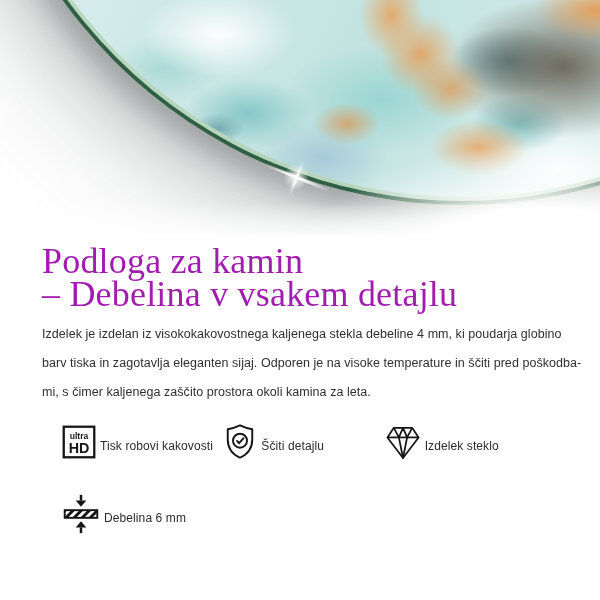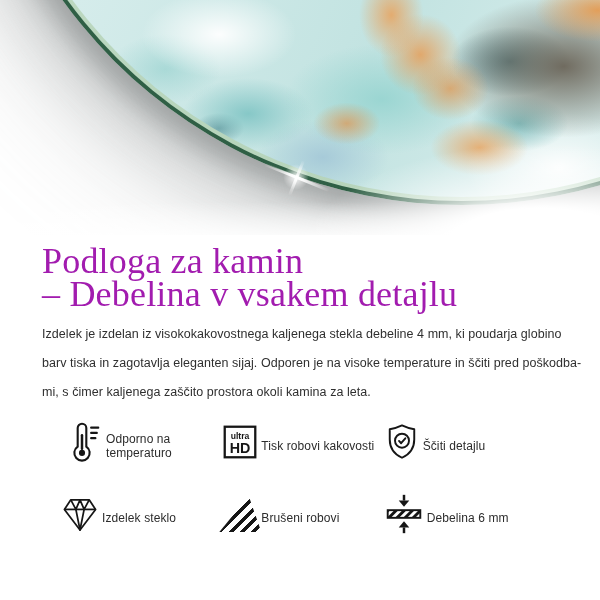--- a/index.html
+++ b/index.html
@@ -95,33 +95,20 @@
       <span>– Debelina v vsakem detajlu</span>
     </h1>
     <div class="desc">
       <div>Izdelek je izdelan iz visokokakovostnega kaljenega stekla debeline 4 mm, ki poudarja globino</div>
       <div>barv tiska in zagotavlja eleganten sijaj. Odporen je na visoke temperature in ščiti pred poškodba-</div>
       <div>mi, s čimer kaljenega zaščito prostora okoli kamina za leta.</div>
     </div>
 
     <div class="features">
 
-      <div class="feature">
-        <div class="icon-wrap">
-          <svg class="ic" width="48" height="46" viewBox="0 0 48 48" fill="none" stroke="#161616" stroke-width="2.2" stroke-linecap="round">
-            <path d="M19.5 28.8 V9.5 a4.5 4.5 0 0 1 9 0 V28.8 a8 8 0 1 1 -9 0 Z"></path>
-            <line x1="24" y1="17" x2="24" y2="31" stroke-width="2.6"></line>
-            <circle cx="24" cy="35.4" r="3.2" fill="#161616" stroke="none"></circle>
-            <line x1="33.5" y1="9" x2="41" y2="9"></line>
-            <line x1="33.5" y1="14.5" x2="39.5" y2="14.5"></line>
-            <line x1="33.5" y1="20" x2="38" y2="20"></line>
-          </svg>
-        </div>
-        <span class="label">Odporno na temperaturo</span>
-      </div>
 
       <div class="feature">
         <div class="icon-wrap">
           <svg class="ic" width="42" height="42" viewBox="0 0 44 44" fill="none">
             <rect x="6" y="6" width="32" height="32" stroke="#161616" stroke-width="2.4"></rect>
             <text x="22" y="19" text-anchor="middle" font-family="Liberation Sans, sans-serif" font-size="9" font-weight="600" fill="#161616" stroke="none">ultra</text>
             <text x="22" y="33.5" text-anchor="middle" font-family="Liberation Sans, sans-serif" font-size="15" font-weight="800" fill="#161616" stroke="none">HD</text>
           </svg>
         </div>
 
@@ -144,26 +131,20 @@
           <svg class="ic" width="44" height="44" viewBox="0 0 48 48" fill="none" stroke="#161616" stroke-width="1.9" stroke-linejoin="round">
             <path d="M7 19 L14 8.5 H34 L41 19 L24 41.5 Z"></path>
             <path d="M7 19 H41"></path>
             <path d="M14 8.5 L19.5 19 L24 8.5 L28.5 19 L34 8.5"></path>
             <path d="M19.5 19 L24 41.5 L28.5 19"></path>
           </svg>
         </div>
         <span class="label">Izdelek steklo</span>
       </div>
 
-      <div class="feature">
-        <div class="icon-wrap">
-          <div class="bevel"></div>
-        </div>
-        <span class="label">Brušeni robovi</span>
-      </div>
 
       <div class="feature">
         <div class="icon-wrap">
           <svg class="ic" width="46" height="48" viewBox="0 0 48 48" fill="none">
             <defs>
               <pattern id="hatch" patternUnits="userSpaceOnUse" width="6" height="6" patternTransform="rotate(45)">
                 <rect width="3" height="6" fill="#161616"></rect>
                 <rect x="3" width="3" height="6" fill="#ffffff"></rect>
               </pattern>
             </defs>

